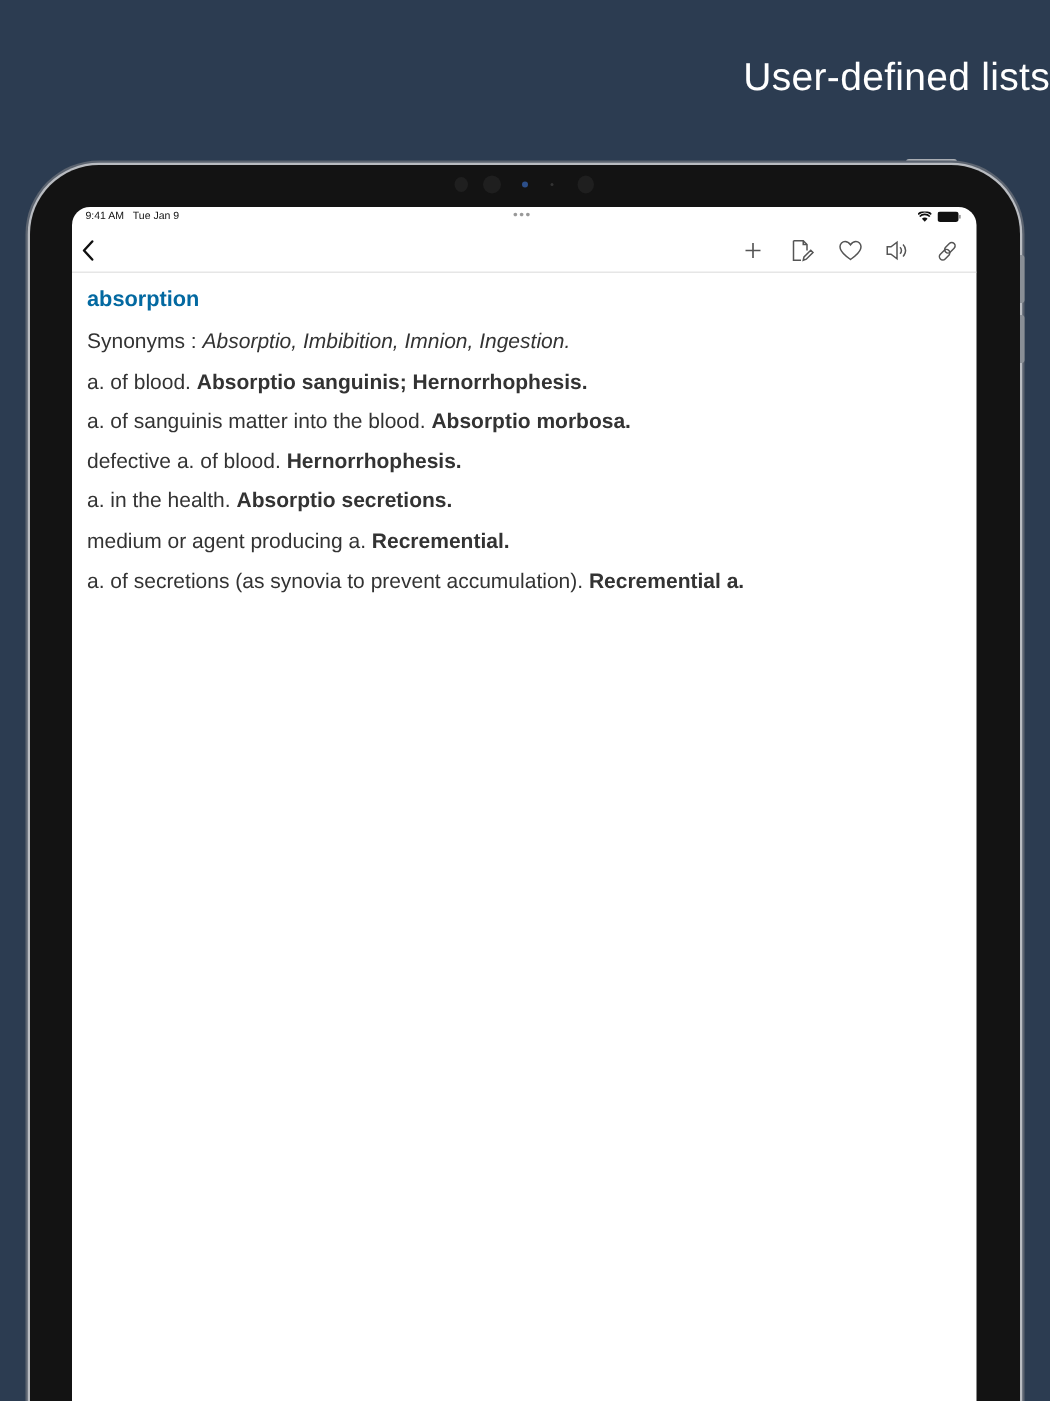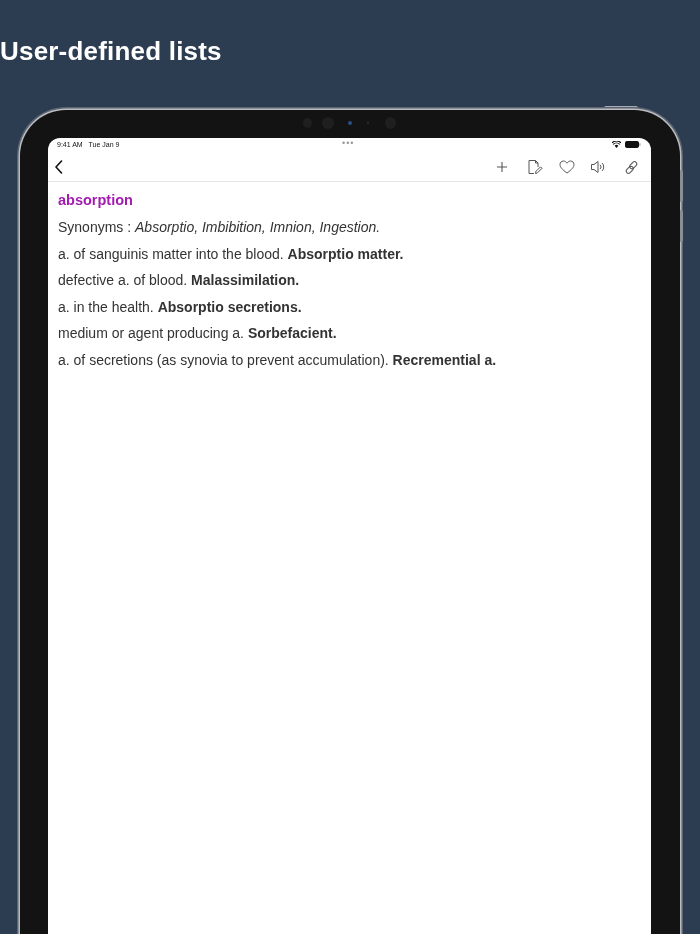--- a/index.html
+++ b/index.html
@@ -4,22 +4,22 @@
 <style>
   html, body { margin:0; padding:0; }
   body {
     width:700px; height:934px; overflow:hidden;
     background:#2c3c51;
     font-family:"Liberation Sans", sans-serif;
     position:relative;
   }
   .promo-title {
     position:absolute; top:36px; left:0; width:700px;
-    text-align:left; color:#ffffff;
-    font-size:26px; font-weight:bold; letter-spacing:0.2px;
+    text-align:right; color:#ffffff;
+    font-size:26px; font-weight:normal; letter-spacing:0.2px;
   }
   .device-frame {
     position:absolute; left:20px; top:110px; width:660px; height:900px;
     background:#131313; border-radius:46px;
     box-shadow:0 0 0 1.5px #b9bcc1, 0 0 0 3px #5c6470;
   }
   .side-btn-top {
     position:absolute; left:604px; top:106px; width:34px; height:4px;
     background:#a9adb3; border-radius:2px 2px 0 0;
   }
@@ -51,21 +51,21 @@
     border-bottom:1px solid #e6e6e6;
   }
   .tb-btn {
     position:absolute; top:4px; width:22px; height:22px;
     display:flex; align-items:center; justify-content:center; cursor:pointer;
   }
   .content {
     position:absolute; top:54px; left:10px; right:10px;
     color:#333; font-size:14px;
   }
-  .headword { font-weight:bold; color:#a21caf; font-size:14.5px; margin-bottom:11px; }
+  .headword { font-weight:bold; color:#0369a1; font-size:14.5px; margin-bottom:11px; }
   .line { line-height:16px; margin-bottom:10.6px; white-space:nowrap; }
   .line .it { font-style:italic; }
   .line .bd { font-weight:bold; }
 </style>
 </head>
 <body>
 
 <div class="promo-title">User-defined lists</div>
 
 <div class="side-btn-top"></div>
@@ -134,19 +134,20 @@
       <svg width="15" height="15" viewBox="0 0 15 15">
           <rect x="7" y="1.2" width="4.5" height="8" rx="2.25" transform="rotate(45 9.25 5.2)" stroke="#555" stroke-width="1" fill="none"></rect>
           <rect x="3.5" y="5.8" width="4.5" height="8" rx="2.25" transform="rotate(45 5.75 9.8)" stroke="#555" stroke-width="1" fill="none"></rect>
         </svg>
     </div>
   </div>
 
   <div class="content">
     <div class="headword">absorption</div>
     <div class="line"><span>Synonyms : </span><span class="it">Absorptio, Imbibition, Imnion, Ingestion.</span></div>
-    <div class="line"><span>a. of sanguinis matter into the blood. </span><span class="bd">Absorptio matter.</span></div>
-    <div class="line"><span>defective a. of blood. </span><span class="bd">Malassimilation.</span></div>
+    <div class="line"><span>a. of blood. </span><span class="bd">Absorptio sanguinis; Hernorrhophesis.</span></div>
+    <div class="line"><span>a. of sanguinis matter into the blood. </span><span class="bd">Absorptio morbosa.</span></div>
+    <div class="line"><span>defective a. of blood. </span><span class="bd">Hernorrhophesis.</span></div>
     <div class="line"><span>a. in the health. </span><span class="bd">Absorptio secretions.</span></div>
-    <div class="line"><span>medium or agent producing a. </span><span class="bd">Sorbefacient.</span></div>
+    <div class="line"><span>medium or agent producing a. </span><span class="bd">Recremential.</span></div>
     <div class="line"><span>a. of secretions (as synovia to prevent accumulation). </span><span class="bd">Recremential a.</span></div>
   </div>
 </div>
 
 </body></html>

